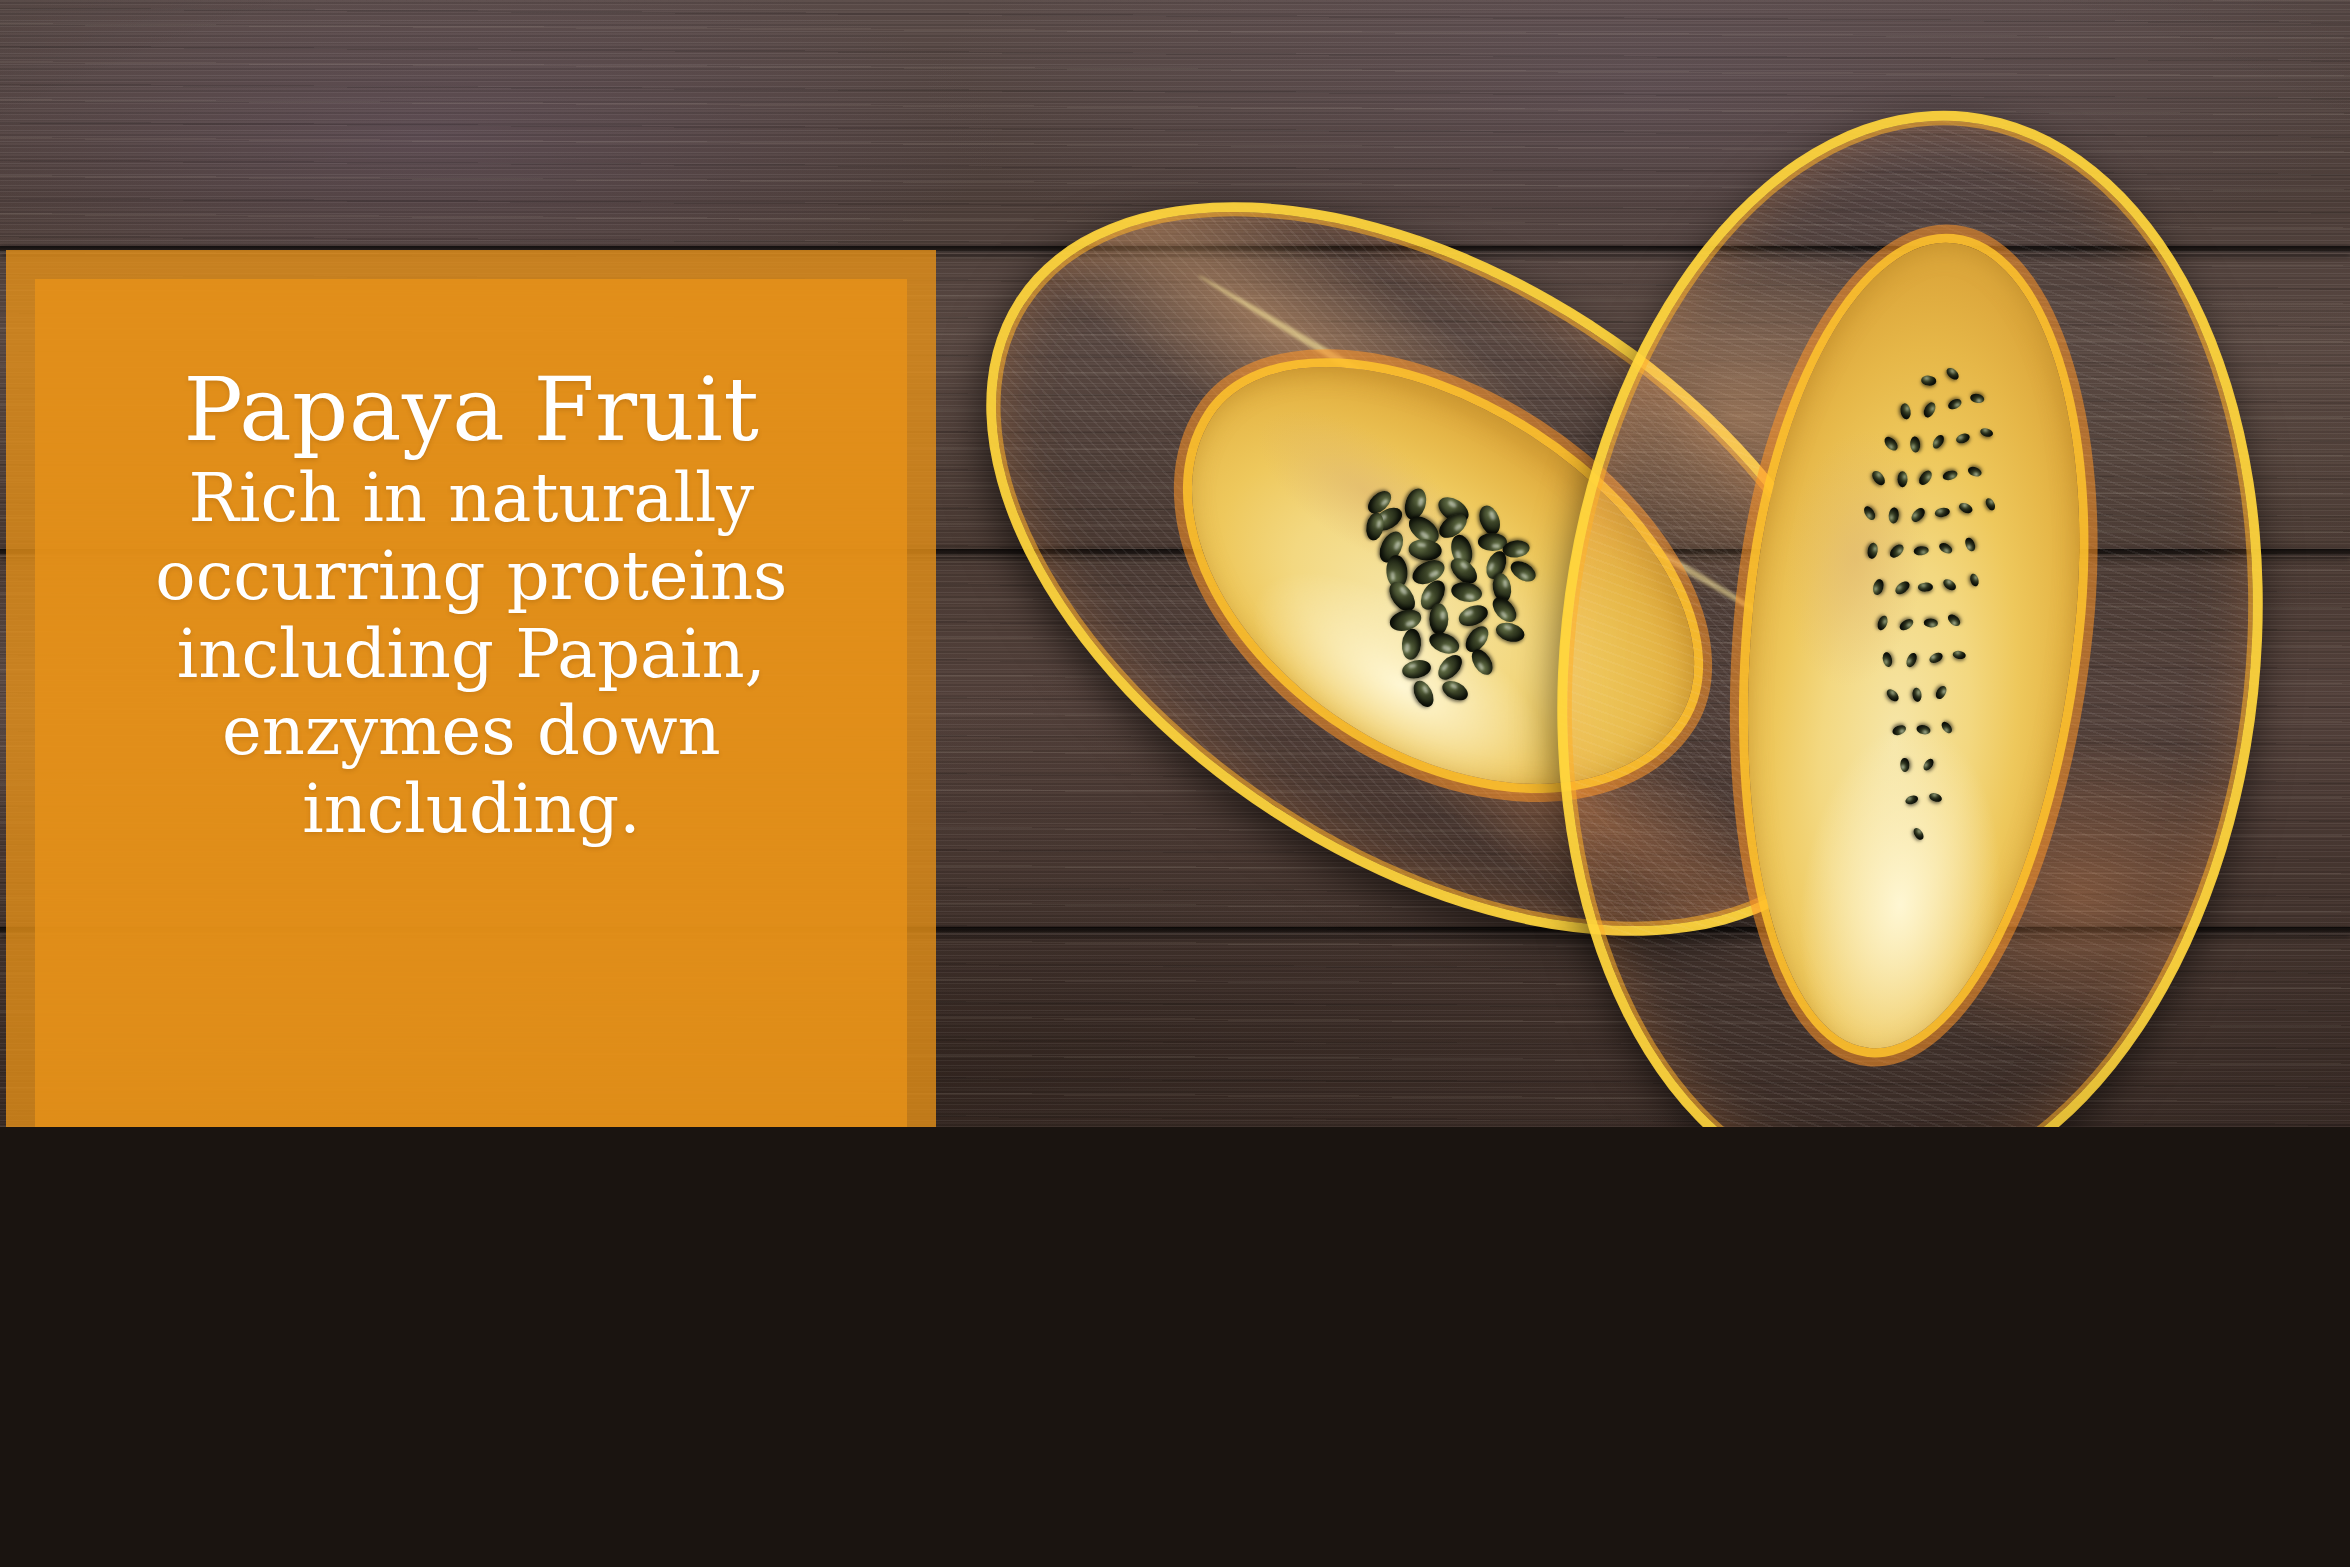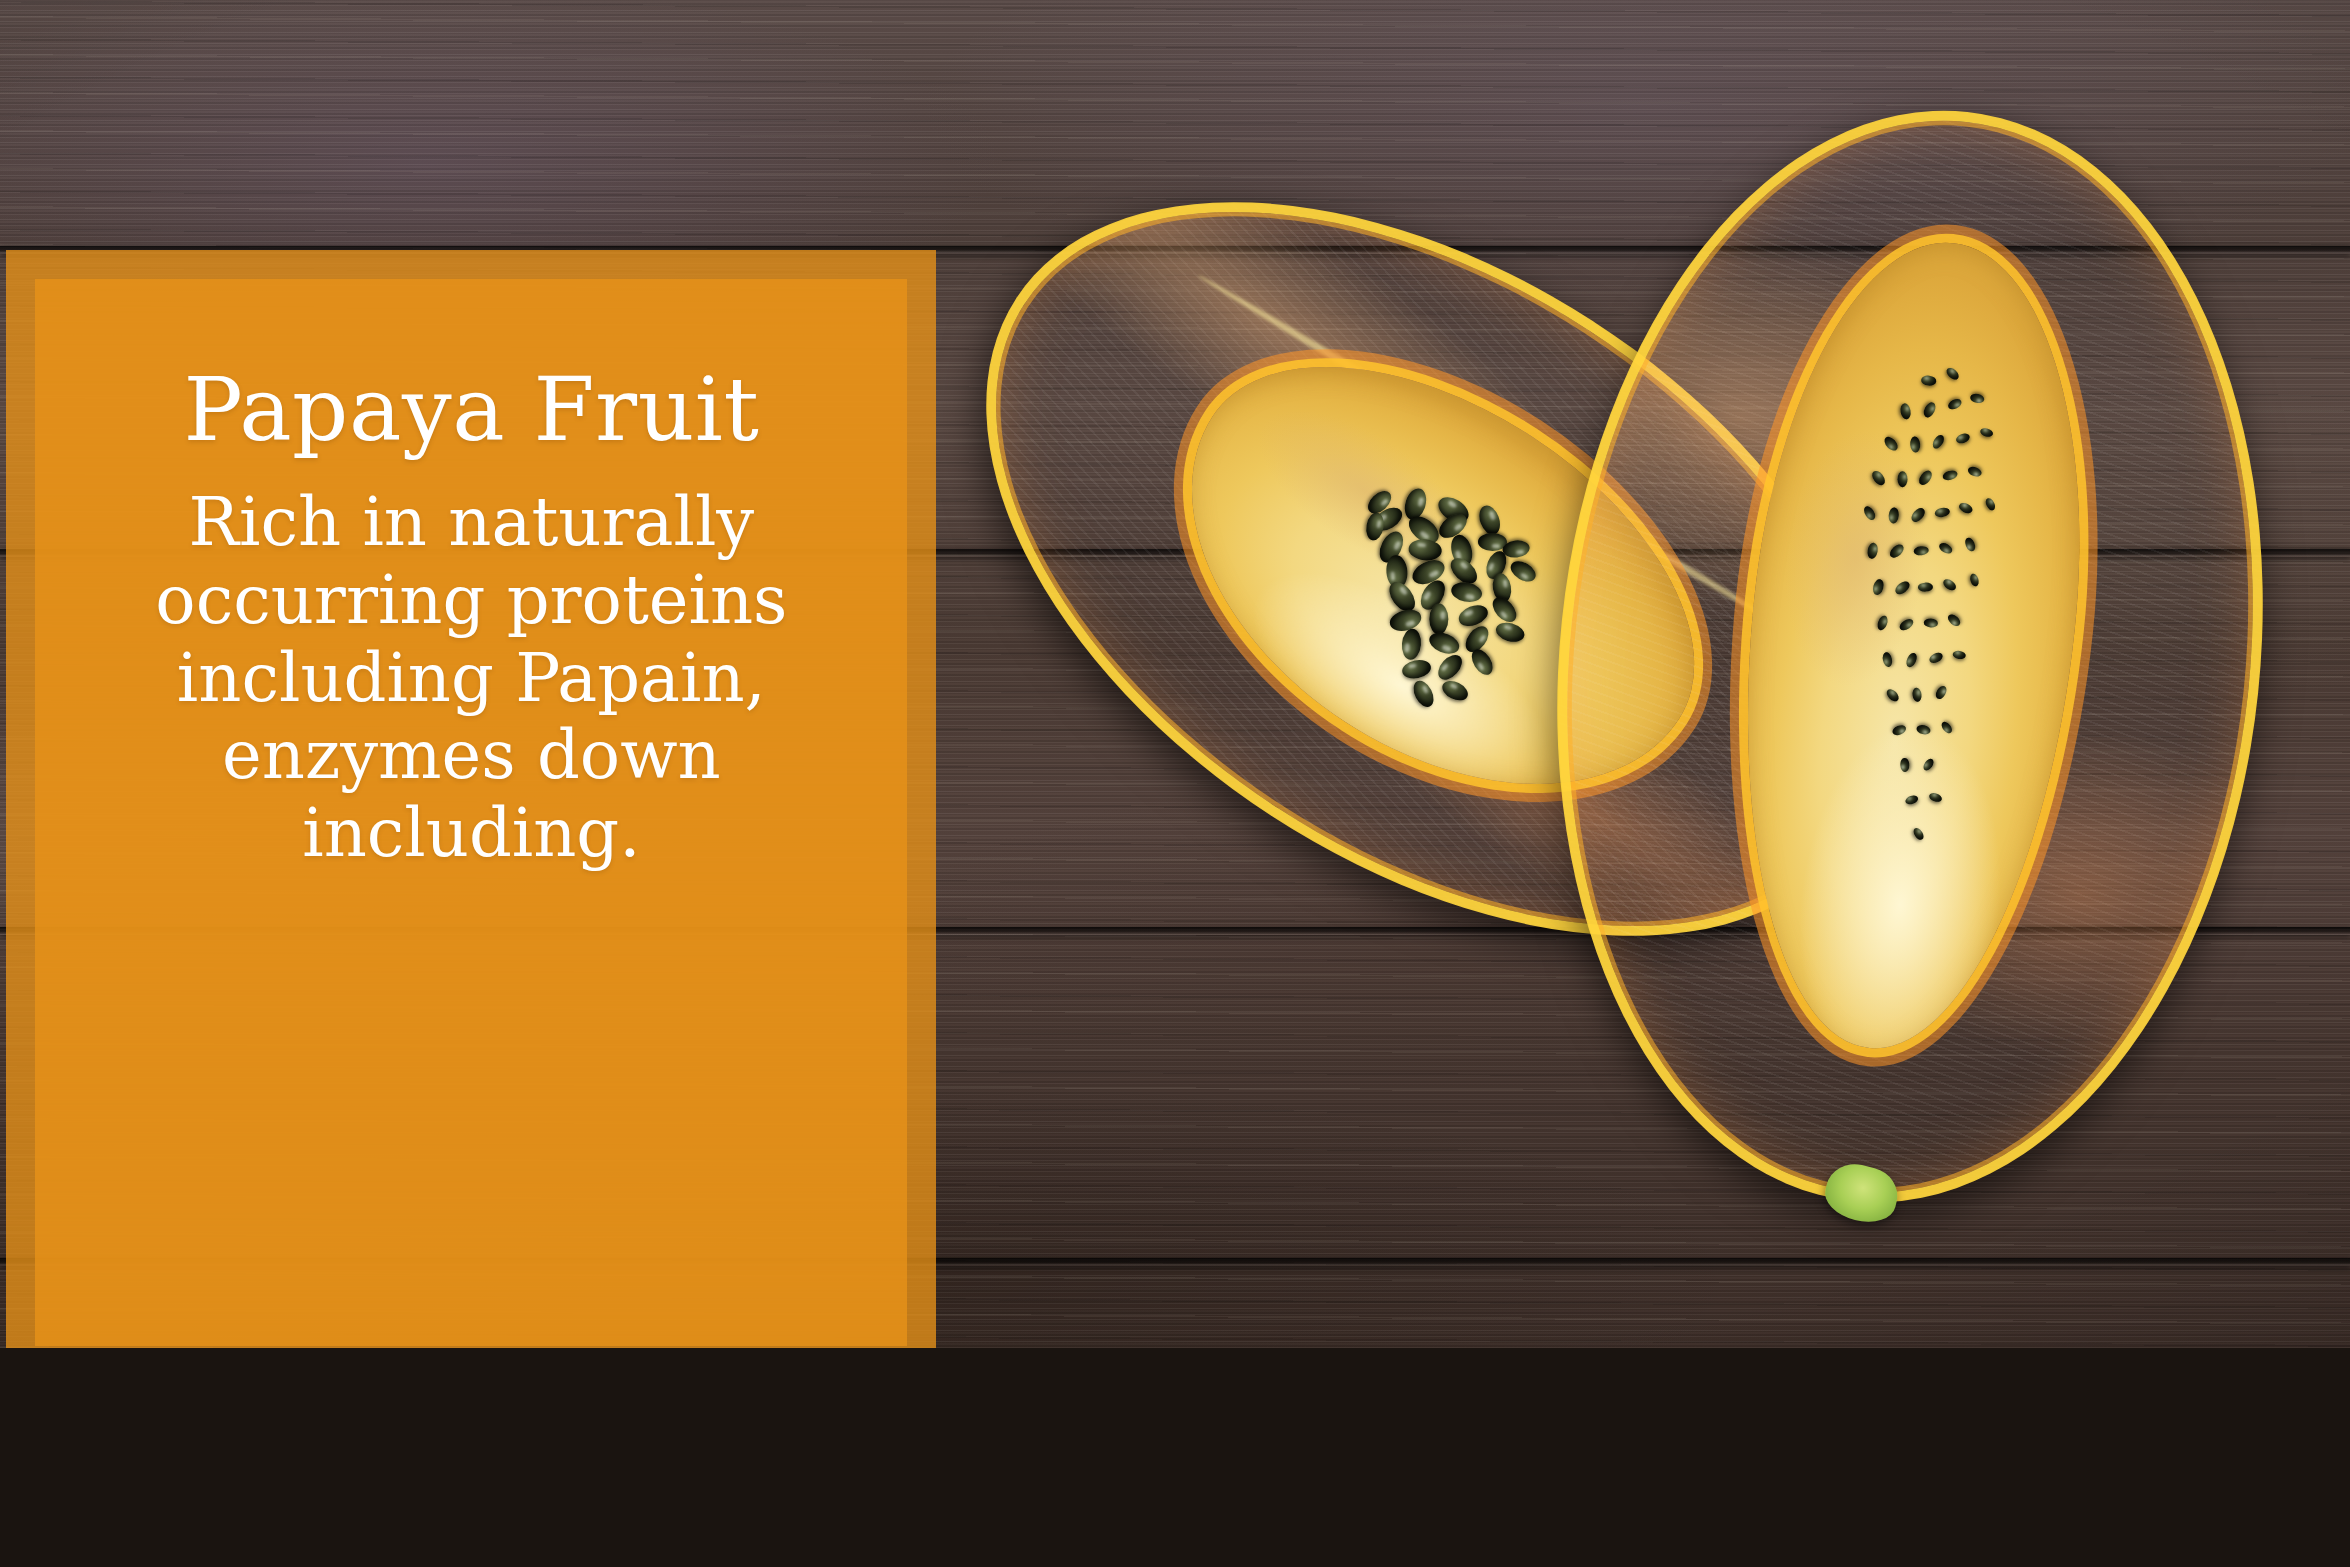--- a/index.html
+++ b/index.html
@@ -1,21 +1,21 @@
 <!DOCTYPE html>
 <html style="font-size:14.7px"><head>
 <meta charset="utf-8">
 <title>Papaya Fruit &amp; Leaf Extract</title>
 <style>
   * { margin:0; padding:0; box-sizing:border-box; }
   html,body { background:#1a1410; }
 
   .stage{
     position:relative;
-    width:2351px; height:1348px;
+    width:2351px; height:1127px;
     overflow:hidden;
     font-family:"Liberation Serif", serif;
     background:#be185d;
   }
 
   
   .wood{ position:absolute; inset:0; }
   .wood-base{
     position:absolute; inset:0;
     background:
@@ -159,21 +159,21 @@
     font-family:"DejaVu Serif", serif;
     font-weight:400;
     font-size:88px;
     line-height:1.07;
     text-align:center;
     letter-spacing:0.5px;
     text-shadow:0 1.8px 4.6px rgba(120,62,0,.25);
     white-space:nowrap;
   }
   .subcopy{
-    margin-top:27px;
+    margin-top:3px;
     color:#ffffff;
     font-family:"DejaVu Serif", serif;
     font-weight:400;
     font-size:67px;
     line-height:1.16;
     text-align:center;
     letter-spacing:0px;
     text-shadow:0 1.8px 4.6px rgba(120,62,0,.22);
   }
   .subcopy span{ display:block; white-space:nowrap; }

